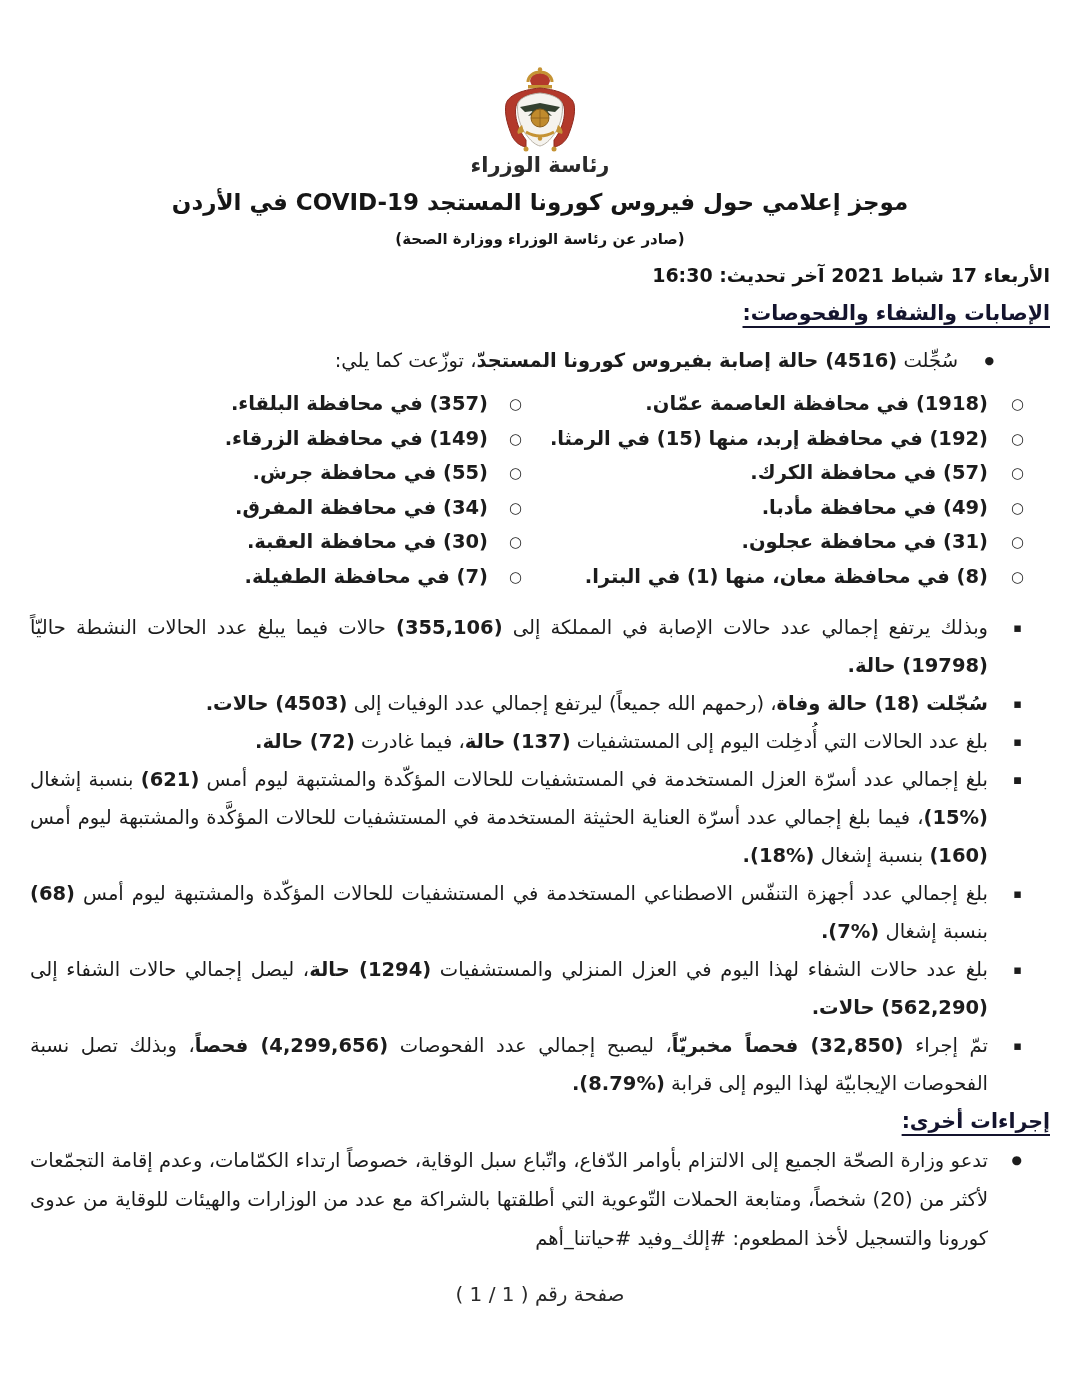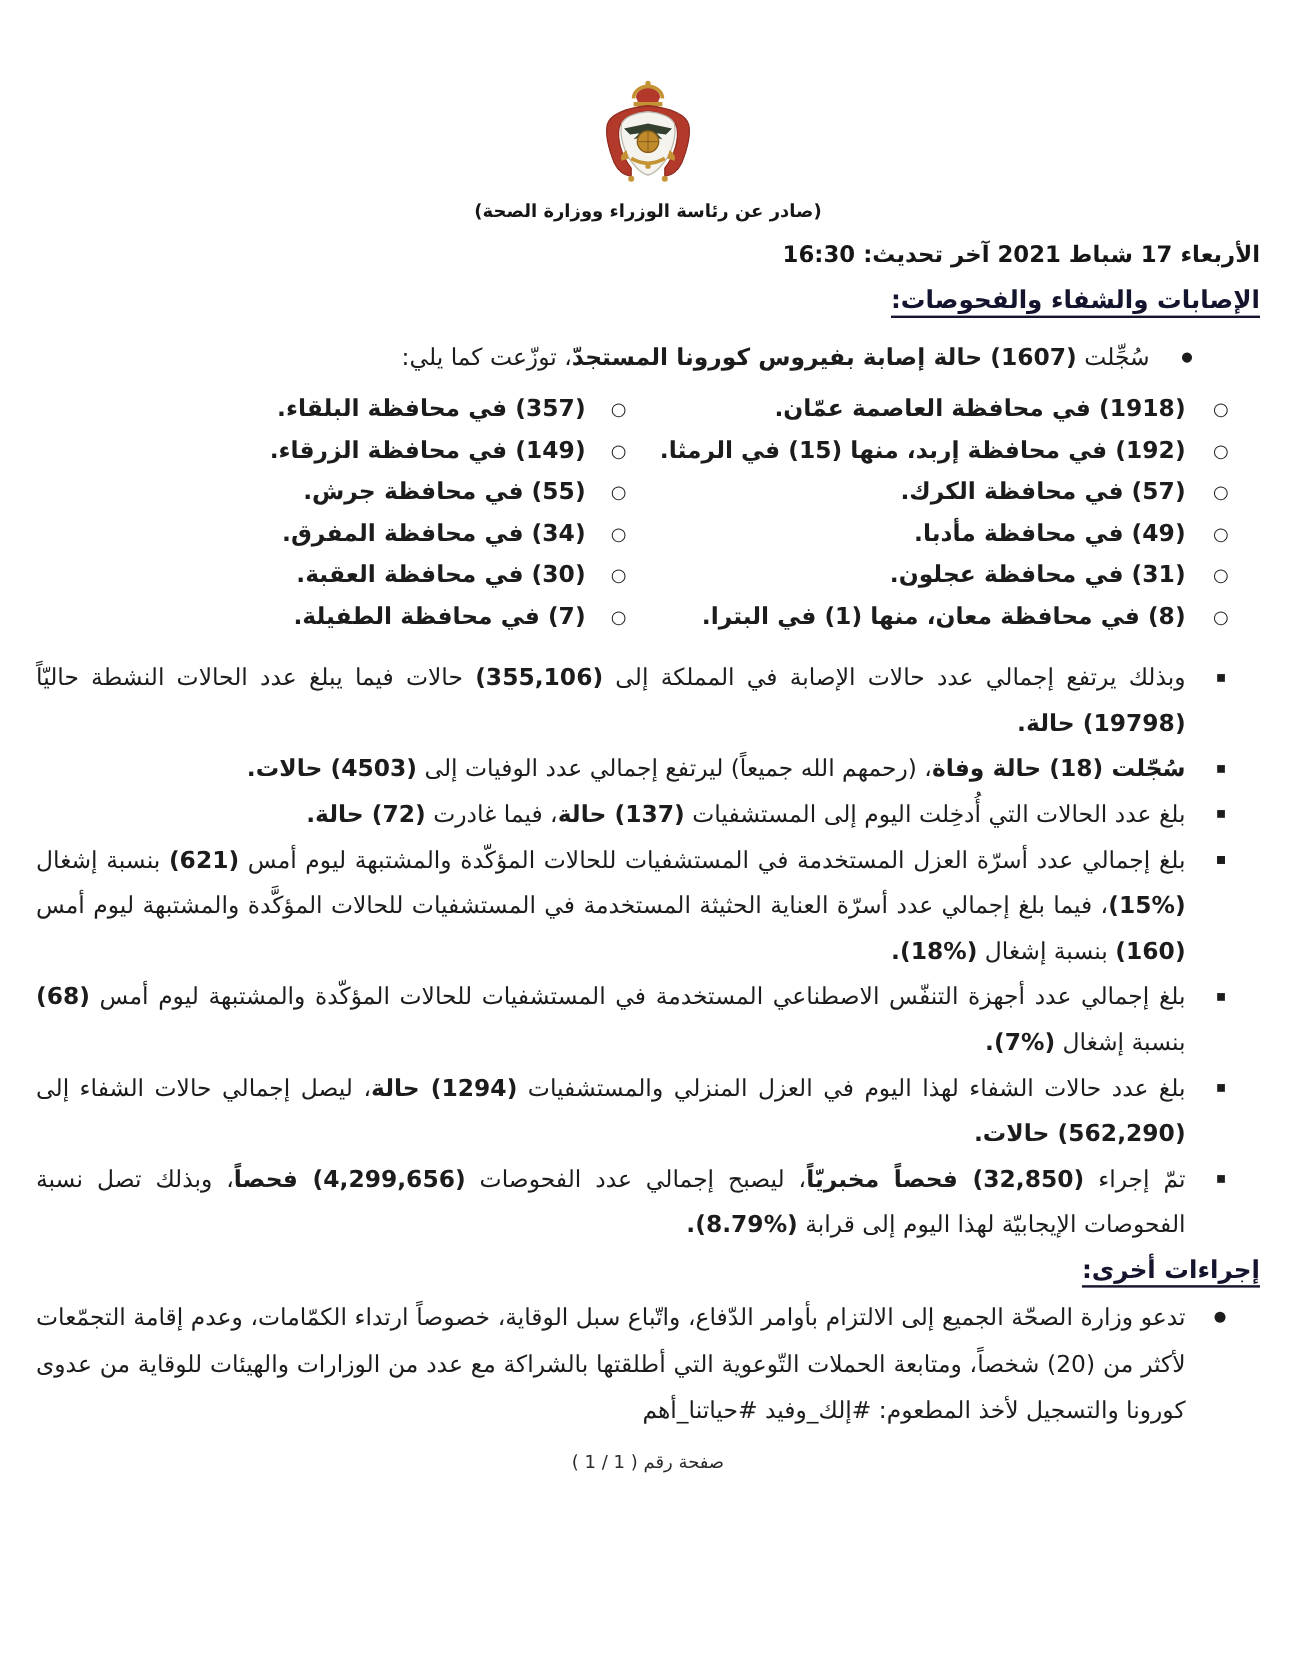--- a/index.html
+++ b/index.html
@@ -33,21 +33,21 @@
   .gov-cell.left .mk{right:18px;}
   .gov-cell .mk{position:absolute;top:0;font-size:15px;font-weight:400;line-height:34.5px;color:#222;}
   
   .stats{margin-top:15px;}
   .stat{position:relative;padding-right:62px;font-size:19.5px;line-height:38px;text-align:justify;}
   .stat .mk{position:absolute;right:28px;top:0;font-size:13px;line-height:38px;}
   
   .actions{margin-top:8px;}
   .action{position:relative;padding-right:62px;font-size:19.5px;line-height:39px;text-align:justify;}
   .action .mk{position:absolute;right:28px;top:0;font-size:12px;line-height:39px;}
-  .footer{margin-top:14px;text-align:center;font-size:15px;color:#2a2a2a;}
+  .footer{margin-top:24px;text-align:center;font-size:20px;color:#2a2a2a;}
 </style>
 </head>
 <body>
 
 <div class="page">
 
   <div class="header">
     <svg class="crest" width="108" height="86" viewBox="0 0 108 86" aria-hidden="true">
       <circle cx="54" cy="3.5" r="2.2" fill="#c59334"></circle>
       <path d="M44 15 a10 8 0 0 1 20 0 l-2 5 h-16 z" fill="#b3392b"></path>
@@ -59,30 +59,32 @@
       <path d="M54 27 C44 28 35 31 32 37 C30 47 34 62 42 71 C46 76 50 79 54 80 C58 79 62 76 66 71 C74 62 78 47 76 37 C73 31 64 28 54 27 Z" fill="#f5f3ee" stroke="#b9b2a6" stroke-width="1"></path>
       <path d="M46 43 h16 v3 h-16 z" fill="#2e7d32" opacity="0.75"></path>
       <path d="M54 37 L34 41 L39 46 L47 45 L42 50 L50 48 L54 51 L58 48 L66 50 L61 45 L69 46 L74 41 Z" fill="#33402f"></path>
       <circle cx="54" cy="52" r="9" fill="#c08b2d" stroke="#8a5e19" stroke-width="1"></circle>
       <path d="M45 52 h18 M54 43 v18" stroke="#8a5e19" stroke-width="0.8" fill="none"></path>
       <path d="M40 66 q14 8 28 0" stroke="#c59334" stroke-width="3" fill="none"></path>
       <circle cx="54" cy="72.5" r="2.2" fill="#c59334"></circle>
       <path d="M36 59 q-6 4 -4 9 l6 -2 z" fill="#c59334"></path>
       <path d="M72 59 q6 4 4 9 l-6 -2 z" fill="#c59334"></path>
     </svg>
+    <div class="callig">رئاسة الوزراء</div>
+    <div class="title">موجز إعلامي حول فيروس كورونا المستجد COVID-19 في الأردن</div>
     <div class="subtitle">(صادر عن رئاسة الوزراء ووزارة الصحة)</div>
   </div>
 
   <div class="dateline">الأربعاء 17 شباط 2021 آخر تحديث: 16:30</div>
 
   <div class="sec-head">الإصابات والشفاء والفحوصات:</div>
 
   <div class="intro">
     <span class="mk">●</span>
-    <span><span>سُجِّلت </span><span class="bd">(1607) حالة إصابة بفيروس كورونا المستجدّ</span><span>، توزّعت كما يلي:</span></span>
+    <span><span>سُجِّلت </span><span class="bd">(4516) حالة إصابة بفيروس كورونا المستجدّ</span><span>، توزّعت كما يلي:</span></span>
   </div>
 
   <div class="gov">
 
       <div class="gov-row">
         <div class="gov-cell right">
           <span class="mk">○</span>
           <span><span>(1918) في محافظة العاصمة عمّان.</span></span>
         </div>
         <div class="gov-cell left">

